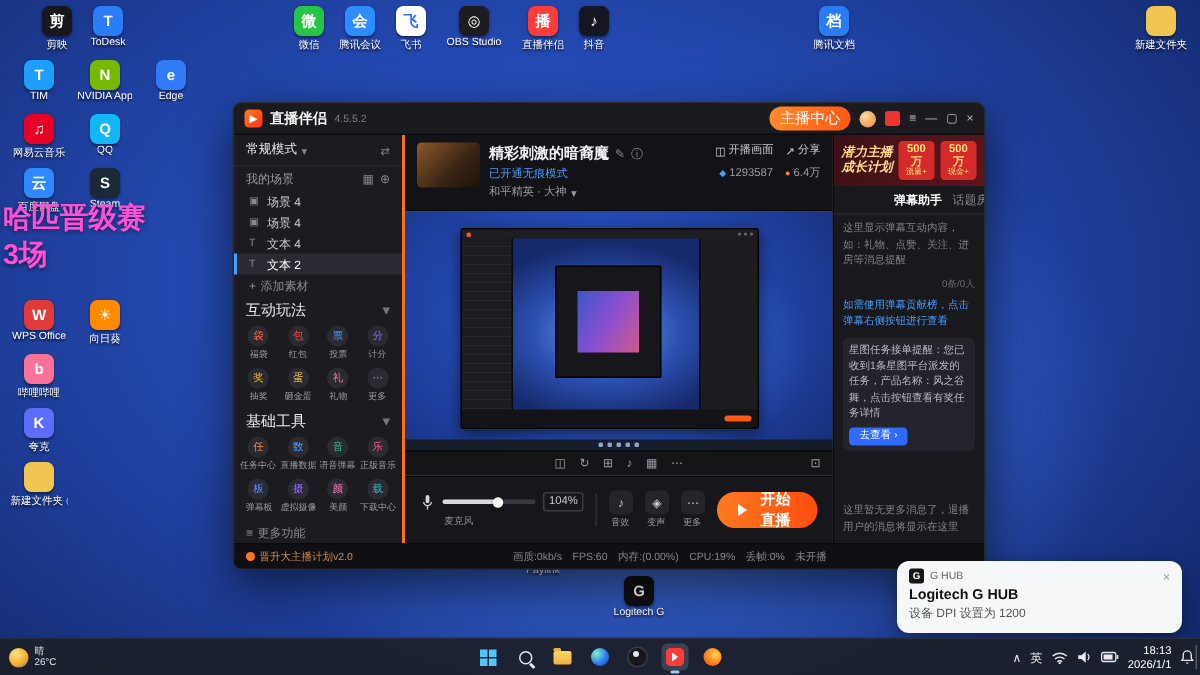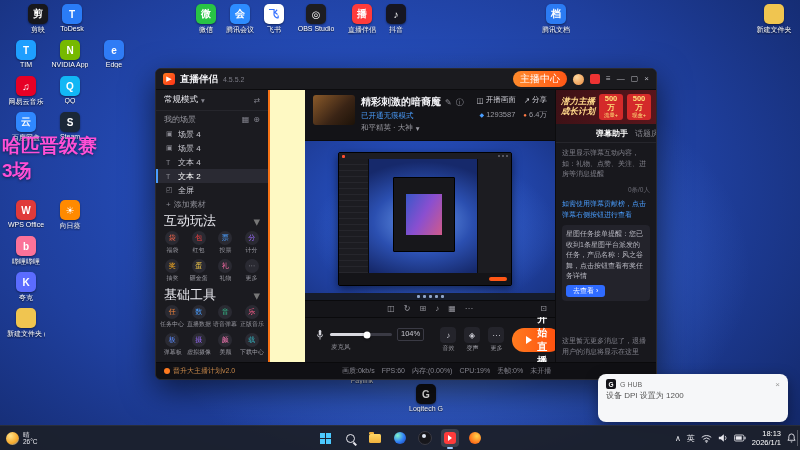--- a/index.html
+++ b/index.html
@@ -28,29 +28,29 @@
   
   .sidebar{width:112px;flex:none;background:#1b1b20;border-right:2px solid #f97316;display:flex;flex-direction:column;}
   .sb-mode{height:20px;flex:none;display:flex;align-items:center;gap:3px;padding:0 8px;font-size:8.5px;color:#e8e8ee;border-bottom:1px solid #26262c;}
   .sb-dim{color:#84848e;font-size:7.5px;}
   .sb-head{height:16px;flex:none;display:flex;align-items:center;gap:4px;padding:0 8px;font-size:8px;color:#9a9aa2;}
   .sb-head .r{margin-left:auto;display:flex;gap:4px;color:#84848e;}
   .scene{height:14px;flex:none;display:flex;align-items:center;gap:4px;padding:0 10px;font-size:8px;color:#c9c9d1;cursor:pointer;}
   .scene .g{font-size:7px;color:#8a8a92;width:8px;}
   .scene.active{background:#2a2a33;border-left:2px solid #4a9eff;padding-left:8px;color:#fff;}
   .addmat{height:14px;flex:none;display:flex;align-items:center;gap:3px;padding:0 10px;font-size:8px;color:#8a8a92;cursor:pointer;}
-  .sec-head{height:16px;flex:none;display:flex;align-items:center;padding:0 8px;font-size:13px;color:#e8e8ee;margin-top:2px;}
+  .sec-head{height:16px;flex:none;display:flex;align-items:center;padding:0 8px;font-size:10px;color:#e8e8ee;margin-top:2px;}
   .sec-head .c{margin-left:auto;color:#777;}
   .sb-grid{display:grid;grid-template-columns:repeat(4,1fr);padding:0 3px;}
   .tool{display:flex;flex-direction:column;align-items:center;gap:1px;padding:2px 0;cursor:pointer;}
   .tool-ic{width:14px;height:14px;border-radius:50%;background:#2a2a32;display:flex;align-items:center;justify-content:center;font-size:7px;}
   .tool-lb{font-size:6.5px;color:#9a9aa2;white-space:nowrap;transform:scale(.92);}
   .sb-more{margin-top:auto;height:14px;flex:none;display:flex;align-items:center;gap:3px;padding:0 8px;font-size:8px;color:#8a8a92;cursor:pointer;}
   
-  .center{flex:1;display:flex;flex-direction:column;min-width:0;background:#fef9c3;padding-left:35px;}
+  .center{flex:1;display:flex;flex-direction:column;min-width:0;background:#fef9c3;}
   .c-header{height:40px;flex:none;display:flex;gap:6px;padding:5px 8px;align-items:flex-start;background:#131317;border-bottom:1px solid #0a0a0c;}
   .thumb{width:42px;height:30px;flex:none;border-radius:3px;background:linear-gradient(135deg,#8a5a2a,#3a2415 60%,#1c1208);}
   .ch-mid{display:flex;flex-direction:column;gap:2px;min-width:0;}
   .ch-title{display:flex;align-items:center;gap:4px;font-size:10px;font-weight:bold;color:#f0f0f4;white-space:nowrap;}
   .ch-title .ic{font-size:8px;color:#8a8a92;font-weight:normal;}
   .ch-link{font-size:7.5px;color:#4a9eff;}
   .ch-cat{font-size:7.5px;color:#9a9aa2;display:flex;gap:3px;align-items:center;}
   .ch-right{margin-left:auto;display:flex;flex-direction:column;align-items:flex-end;gap:5px;flex:none;}
   .ch-btns{display:flex;gap:8px;}
   .ch-btn{display:flex;align-items:center;gap:2px;font-size:7.5px;color:#c9c9d1;cursor:pointer;}
@@ -298,24 +298,20 @@
           <span>场景 4</span>
         </div>
       <div class="scene">
           <span class="g">T</span>
           <span>文本 4</span>
         </div>
       <div class="scene active">
           <span class="g">T</span>
           <span>文本 2</span>
         </div>
-      <div class="scene">
-          <span class="g">◰</span>
-          <span>全屏</span>
-        </div>
       <div class="addmat">
           <span>+</span>
           <span>添加素材</span>
         </div>
 
       <div class="sec-head">
           <span>互动玩法</span>
           <span class="c">▾</span>
         </div>
       <div class="sb-grid">
@@ -547,20 +543,21 @@
     <span class="ws-stats">画质:0kb/s　FPS:60　内存:(0.00%)　CPU:19%　丢帧:0%　未开播</span>
   </div>
 </div>
 
 <div class="toast">
   <div class="toast-head">
     <span class="toast-g">G</span>
     <span>G HUB</span>
     <span class="toast-x">×</span>
   </div>
+  <div class="toast-title">Logitech G HUB</div>
   <div class="toast-body">设备 DPI 设置为 1200</div>
 </div>
 
 <div class="taskbar">
   <div class="tkb-widget">
     <span class="weather-ic"></span>
     <span class="weather-tx"><span>晴</span><br><span>26°C</span></span>
   </div>
   <div class="tkb-center">
     <span class="tkicon">

